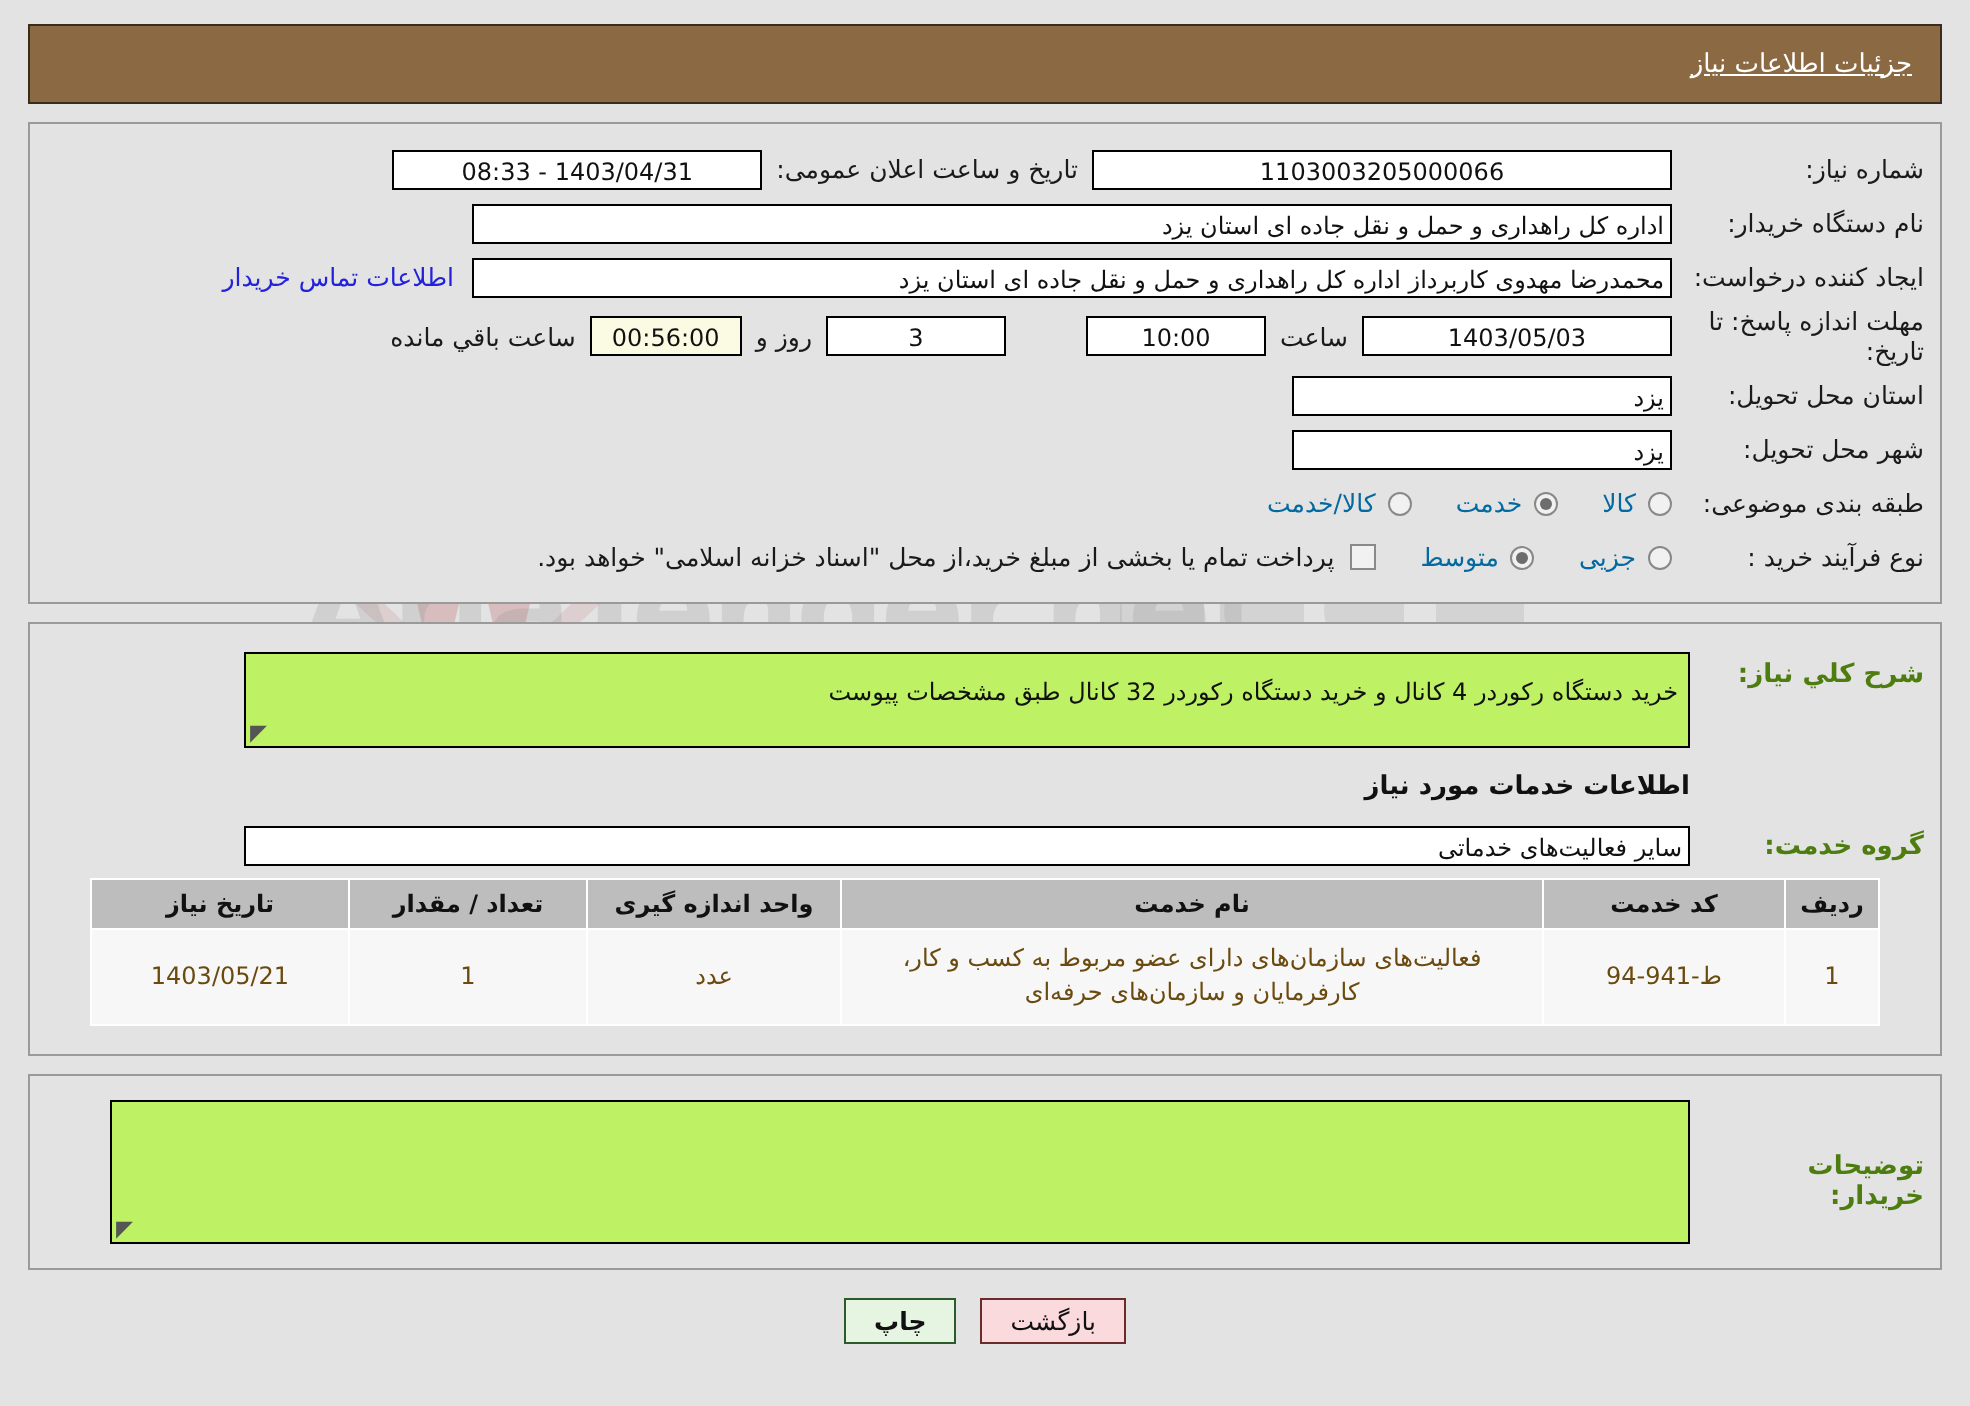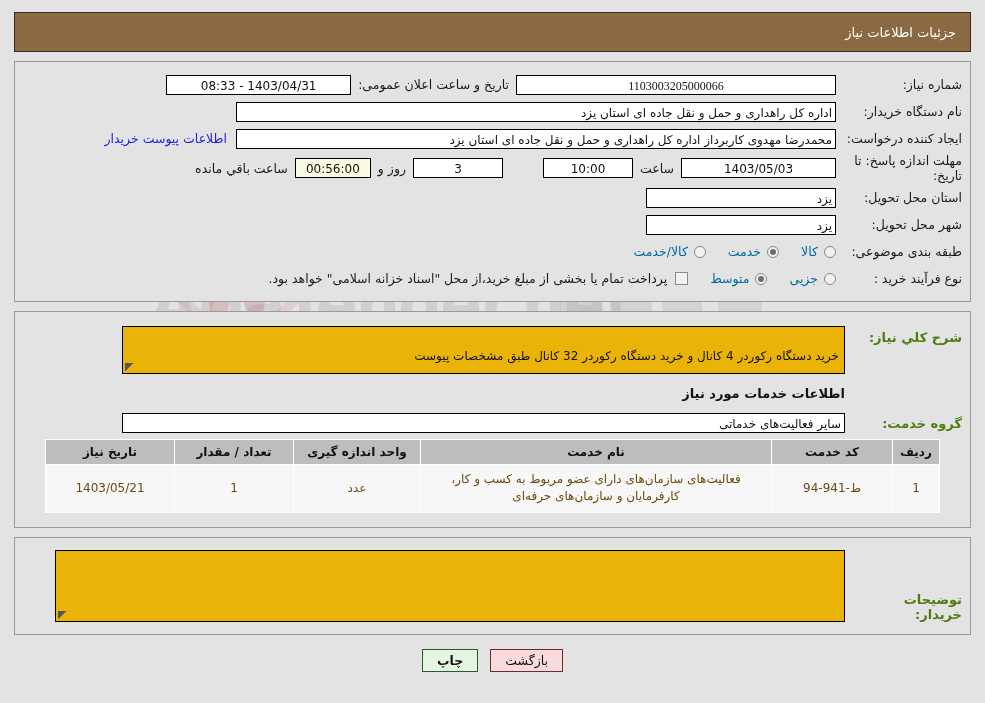--- a/index.html
+++ b/index.html
@@ -77,20 +77,21 @@
     height: 40px;
     background: #8b6a43;
     border: 1px solid #3a2d1d;
     color: #ffffff;
     font-size: 13px;
     display: flex;
     align-items: center;
     justify-content: flex-start;
     padding: 0 14px;
     box-sizing: border-box;
+    text-decoration: underline;
   }
 
   
   .panel {
     margin: 9px 14px 0 14px;
     border: 1px solid #9a9a9a;
     background: #e3e3e3;
     box-sizing: border-box;
     padding: 10px 8px 8px 8px;
     position: relative;
@@ -175,24 +176,24 @@
     background: #f1f1f1;
     display: inline-block;
     box-sizing: border-box;
     flex: 0 0 13px;
   }
   .note-text { font-size: 12.5px; color: #1a1a1a; margin-right: 8px; }
 
   
   .ta {
     border: 1px solid #000;
-    background: #eab308;
+    background: #bef264;
     font-size: 12px;
     color: #111;
-    padding: 20px 5px;
+    padding: 10px 5px;
     box-sizing: border-box;
     position: relative;
     text-align: right;
     line-height: 1.5;
     overflow: hidden;
   }
   .ta .grip {
     position: absolute;
     left: 2px; bottom: 1px;
     width: 10px; height: 10px;
@@ -282,34 +283,34 @@
 <div class="layer">
 
   <div class="header-bar">
     <span>جزئیات اطلاعات نیاز</span>
   </div>
 
   <div class="panel">
 
     <div class="row">
       <div class="lbl">شماره نیاز:</div>
-      <div class="fld fld-center" style="width:320px;font-family:Liberation Serif, serif;">1103003205000066</div>
+      <div class="fld fld-center" style="width:290px;">1103003205000066</div>
       <div class="inline-lbl">تاریخ و ساعت اعلان عمومی:</div>
       <div class="fld fld-center" style="width:185px;">1403/04/31 - 08:33</div>
     </div>
 
     <div class="row">
       <div class="lbl">نام دستگاه خریدار:</div>
       <div class="fld fld-right" style="width:600px;">اداره کل راهداری و حمل و نقل جاده ای استان یزد</div>
     </div>
 
     <div class="row">
       <div class="lbl">ایجاد کننده درخواست:</div>
       <div class="fld fld-right" style="width:600px;">محمدرضا مهدوی کاربرداز اداره کل راهداری و حمل و نقل جاده ای استان یزد</div>
-      <span class="link">اطلاعات پیوست خریدار</span>
+      <span class="link">اطلاعات تماس خریدار</span>
     </div>
 
     <div class="row" style="min-height:30px;">
       <div class="lbl lbl-2line">مهلت اندازه پاسخ: تا تاریخ:</div>
       <div class="fld fld-center" style="width:155px;">1403/05/03</div>
       <span class="inline-lbl">ساعت</span>
       <div class="fld fld-center" style="width:90px;">10:00</div>
       <div class="fld fld-center" style="width:90px;margin-right:40px;">3</div>
       <span class="inline-lbl">روز و</span>
       <div class="fld fld-yellow" style="width:76px;">00:56:00</div>
@@ -397,21 +398,21 @@
           <td>فعالیت‌های سازمان‌های دارای عضو مربوط به کسب و کار، کارفرمایان و سازمان‌های حرفه‌ای</td>
           <td>عدد</td>
           <td>1</td>
           <td>1403/05/21</td>
         </tr>
       </tbody>
     </table>
   </div>
 
   <div class="panel panel-3">
-    <div style="display:flex;align-items:flex-end;">
+    <div style="display:flex;align-items:flex-start;">
       <div class="bold-lbl" style="width:117px;flex:0 0 117px;padding-top:26px;padding-left:8px;">توضیحات خریدار:</div>
       <div class="ta" style="width:790px;height:72px;">
         <span></span>
         <span class="grip">◥</span>
       </div>
     </div>
   </div>
 
   <div class="btnbar">
     <button class="btn btn-back">بازگشت</button>

